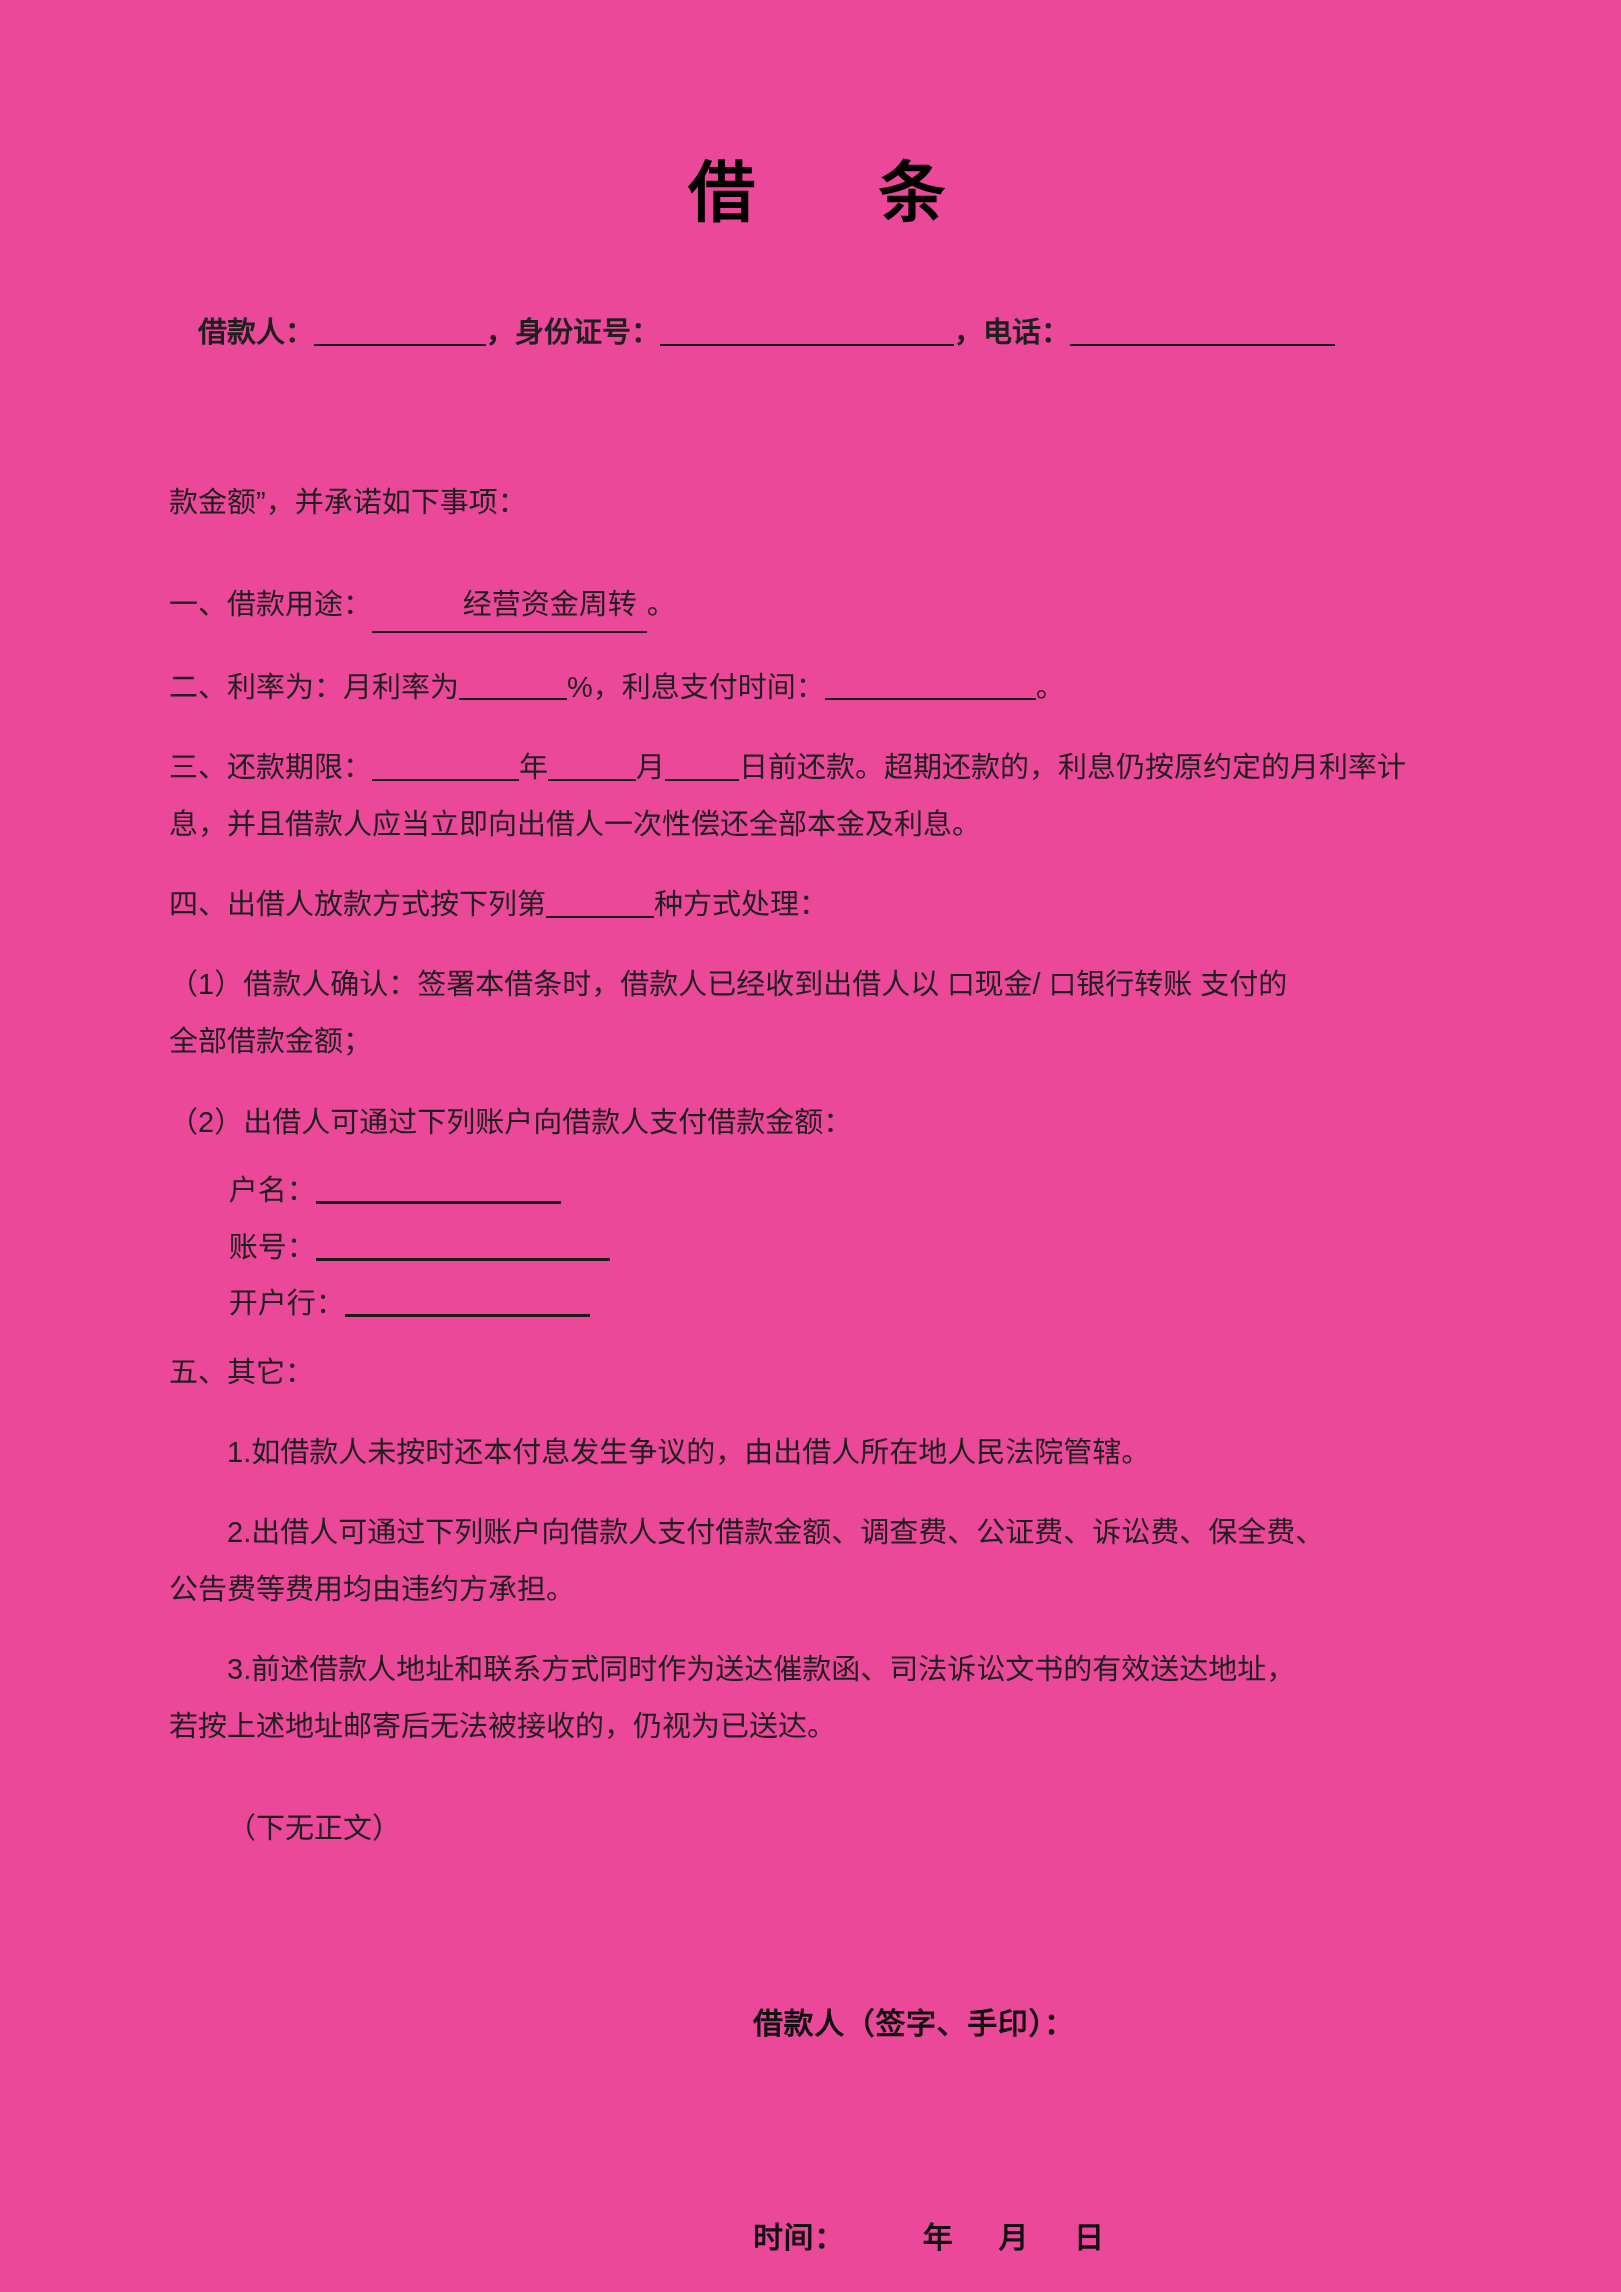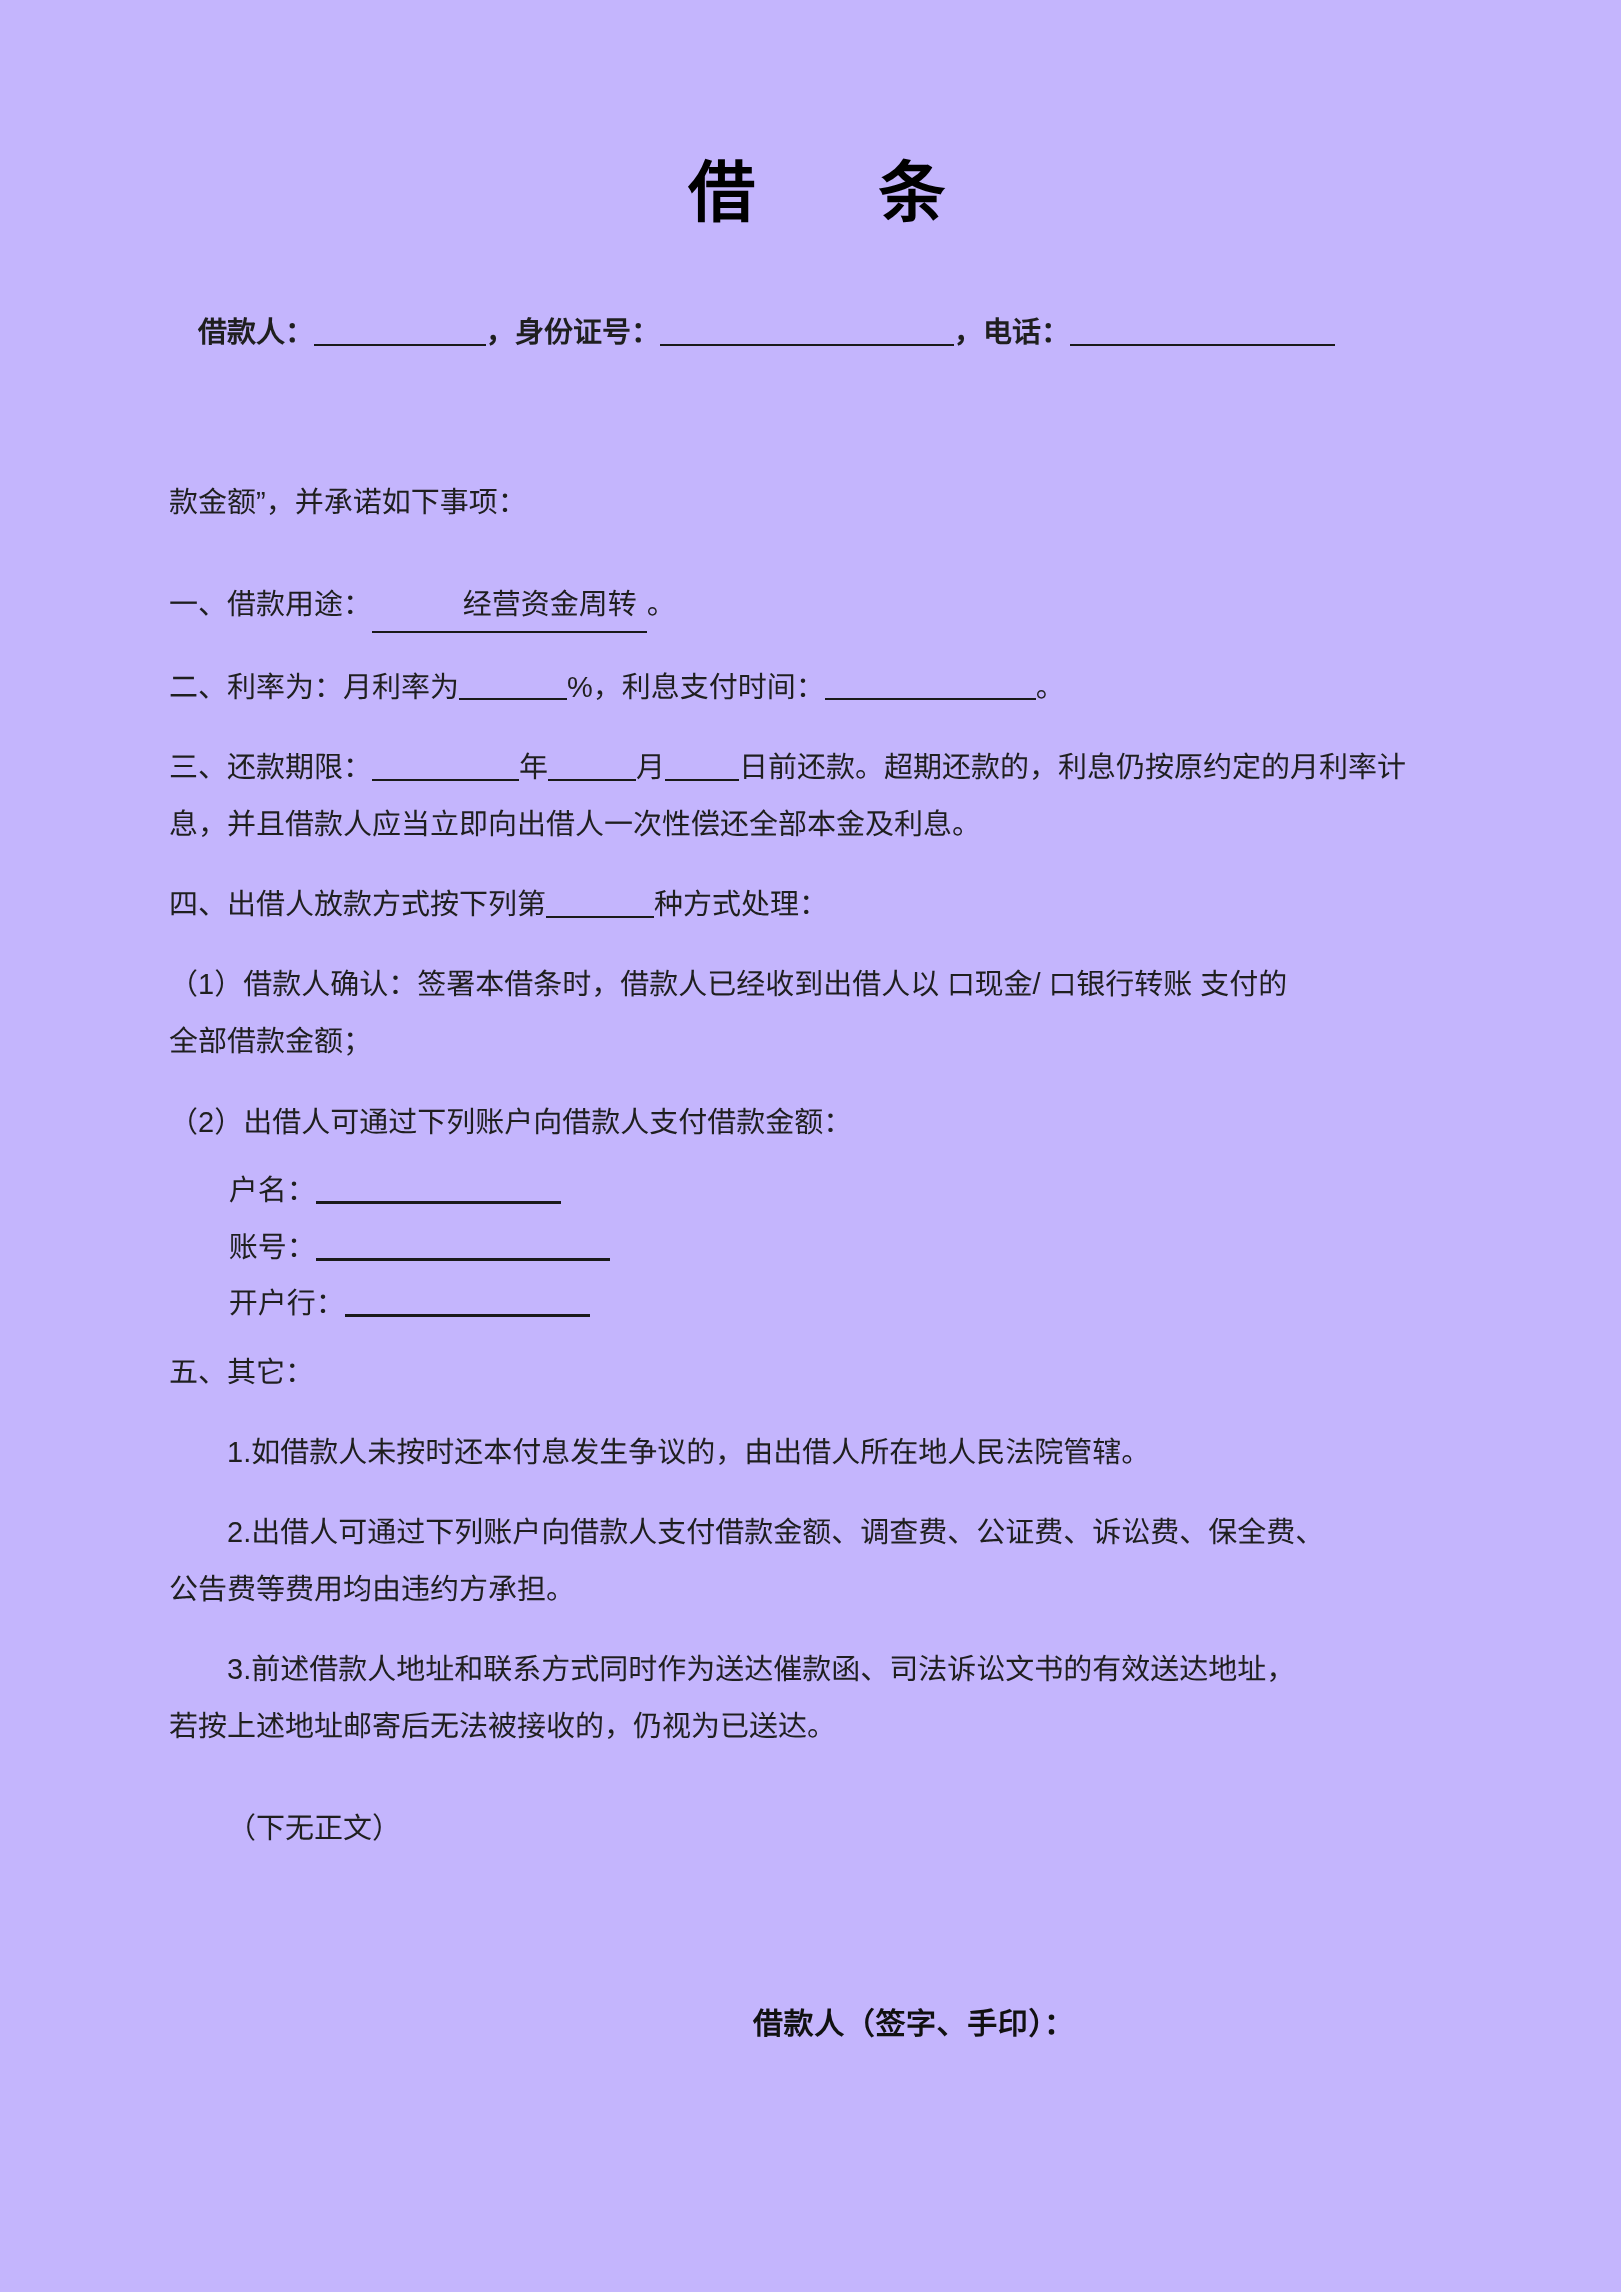--- a/index.html
+++ b/index.html
@@ -10,21 +10,21 @@
   }
   body {
     font-family: "Liberation Serif", "DejaVu Serif", serif;
     color: #1a1a1a;
   }
   .page {
     position: relative;
     width: 1621px;
     height: 2293px;
     margin: 0 auto;
-    background: #c4b5fd;
+    background: #ec4899;
     box-sizing: border-box;
     padding: 0;
     overflow: hidden;
     text-decoration: underline;
   }
   .inner {
     position: absolute;
     left: 165px;
     top: 0;
     width: 1304px;
@@ -227,16 +227,19 @@
     <div class="gap-m"></div>
 
     <p class="p indent2">（下无正文）</p>
 
     <div class="gap-xl"></div>
 
     <p class="sign-row">借款人（签字、手印）：</p>
 
     <div class="gap-xl"></div>
 
+    <p class="sign-row date">
+      <span>时间：</span><span class="date-sp-lg"></span><span>年</span><span class="date-sp"></span><span>月</span><span class="date-sp"></span><span>日</span>
+    </p>
 
   </div>
 </div>
 
 
 </body></html>

